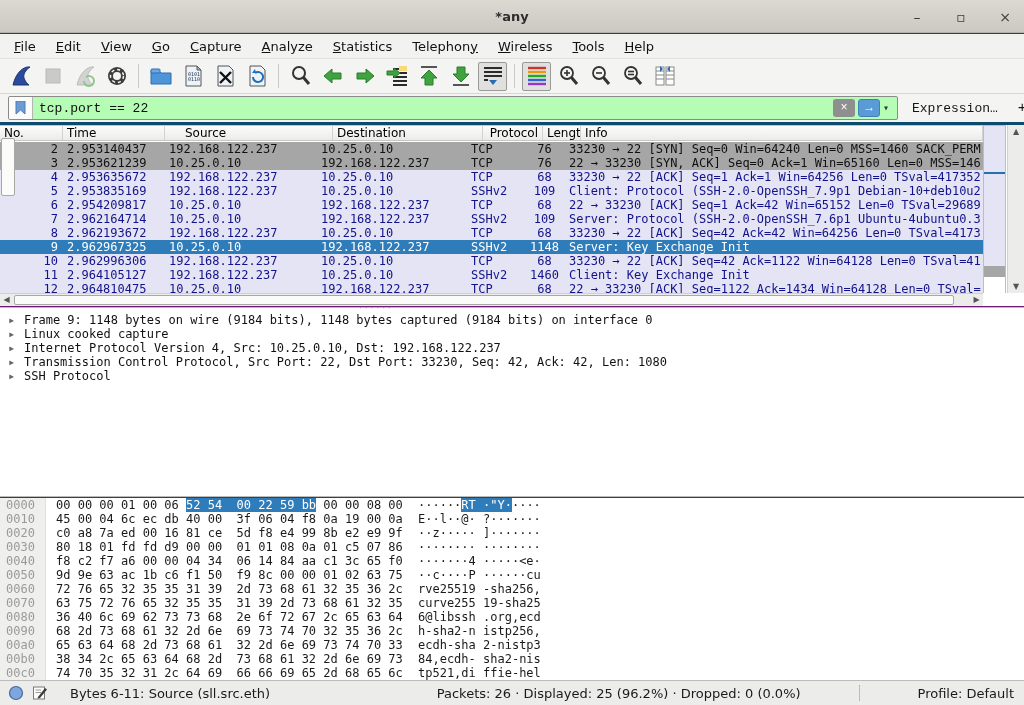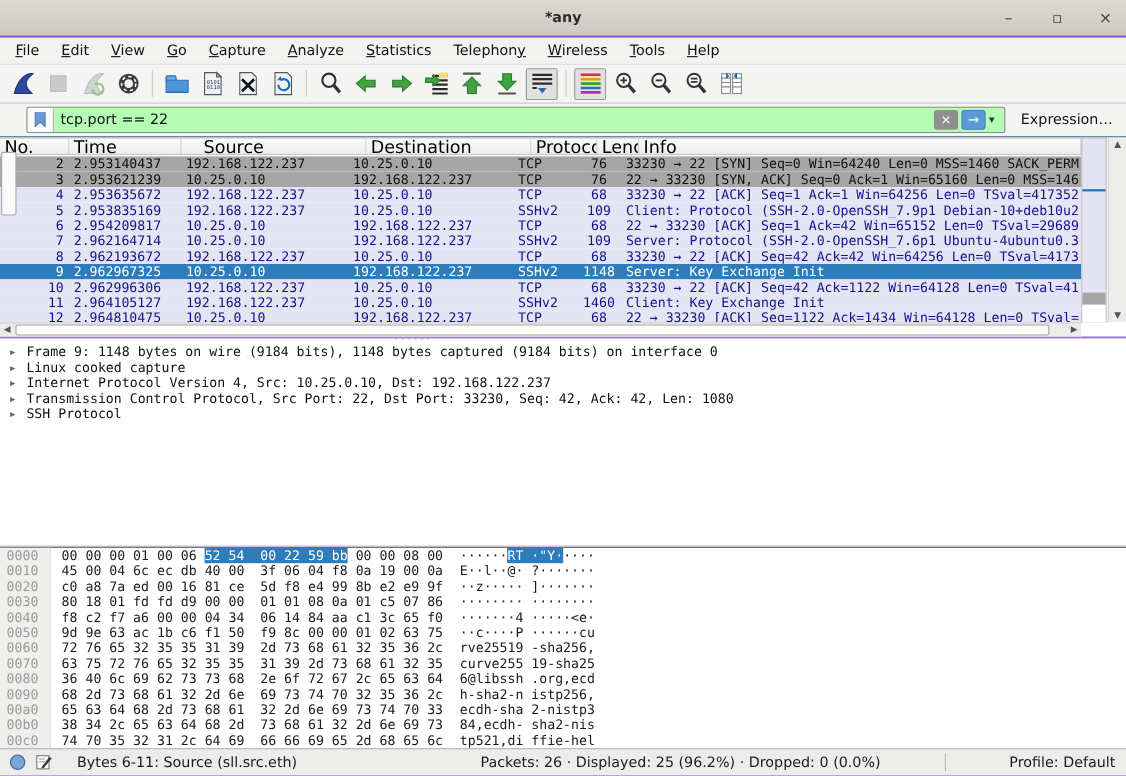--- a/index.html
+++ b/index.html
@@ -1,18 +1,18 @@
 <!DOCTYPE html>
 <html style="--sel: #2f7cba; --row-lav: #e4e4f4; --row-gray: #a6a6a6; --filter-bg: #b5fcb5;"><head>
 <meta charset="utf-8">
 <style>
   * { margin:0; padding:0; box-sizing:border-box; }
   html,body { width:1024px; height:705px; overflow:hidden; }
   body { font-family:"DejaVu Sans","Liberation Sans",sans-serif; background:#e6e6e4; font-size:13px; color:#1a1a1a; }
-  #win { position:absolute; inset:0; width:1024px; height:705px; background:#6d28d9; }
+  #win { position:absolute; inset:0; width:1024px; height:705px; background:#701a75; }
 
   
   #titlebar { position:absolute; left:0; top:0; width:1024px; height:33px;
     background:linear-gradient(#dcd8d2,#ccc8c2); border-bottom:1px solid #b4b0aa;
     display:flex; align-items:center; justify-content:center; }
   #title-text { font-weight:bold; color:#2d2d2d; }
   .win-ctrls { position:absolute; right:10px; top:0; height:33px; display:flex; align-items:center; gap:26px; }
   .win-btn { color:#3c3c3c; font-size:14px; width:18px; text-align:center; cursor:default; }
 
   
@@ -24,39 +24,39 @@
   
   #toolbar { position:absolute; left:0; top:59px; width:1024px; height:35px; background:#f4f4f3;
     border-bottom:1px solid #d6d6d4; display:flex; align-items:center; padding-left:6px; gap:3px; }
   .tbtn { width:29px; height:29px; display:flex; align-items:center; justify-content:center; border:1px solid transparent; border-radius:2px; }
   .tbtn.pressed { background:#e0e0df; border:1px solid #9a9a98; }
   .tbtn.disabled { opacity:.55; }
   .tsep { width:1px; height:24px; background:#c9c9c7; margin:0 4px; }
 
   
   #filterbar { position:absolute; left:0; top:94px; width:1024px; height:31px; background:#f4f4f3;
-    border-bottom:1px solid #0c4a6e; display:flex; align-items:center; padding:0 24px; }
+    border-bottom:3px solid #0c4a6e; display:flex; align-items:center; padding:0 8px;font-family:Liberation Mono, monospace; }
   #filter-field { flex:0 0 890px; height:24px; border:1px solid #8a8a88; border-radius:2px;
     background:var(--filter-bg); display:flex; align-items:center; overflow:hidden; }
   #bookmark-box { width:24px; height:22px; background:#fbfbfb; border-right:1px solid #b5b5b3;
     display:flex; align-items:center; justify-content:center; }
   #filter-input { flex:1; padding-left:6px; font-size:13px; color:#101010; background:transparent; border:none; outline:none; font-family:inherit; }
   .filter-btn { width:22px; height:18px; margin-right:3px; border-radius:3px; display:flex; align-items:center; justify-content:center; font-size:12px; }
   #filter-clear { background:#8f8f8f; color:#fff; }
   #filter-apply { background:#5b9bd5; color:#fff; border:1px solid #3f7fc0; }
   #filter-caret { color:#333; width:14px; font-size:10px; }
   #expression-btn { margin-left:14px; color:#141414; }
   #filter-sep2 { width:1px; height:18px; background:#c4c4c2; margin:0 10px; }
   #filter-add { font-size:15px; color:#141414; width:16px; text-align:center; }
 
   
   #packetlist { position:absolute; left:0; top:125px; width:1024px; height:181px; background:#fff; }
   #pl-header { position:absolute; left:0; top:0; width:983px; height:16px; display:flex;
     background:linear-gradient(#fcfcfc,#ebebea); border-top:1px solid #c6c6c4; border-bottom:1px solid #c6c6c4; }
-  .hcell { font-size:16px; padding:0 4px; border-right:1px solid #d2d2d0; white-space:nowrap; overflow:hidden; color:#000; line-height:15px;text-decoration:underline; }
+  .hcell { font-size:12px; padding:0 4px; border-right:1px solid #d2d2d0; white-space:nowrap; overflow:hidden; color:#000; line-height:15px; }
   #pl-rows { position:absolute; left:0; top:17px; width:983px; height:151px; overflow:hidden;
     font-family:"DejaVu Sans Mono","Liberation Mono",monospace; font-size:12px; }
   .prow { display:flex; height:14px; line-height:14px; white-space:nowrap; background:#fff; }
   .pcell { overflow:hidden; white-space:pre; flex-shrink:0; }
   .c-no { width:63px; text-align:right; padding-right:5px; }
   .c-time { width:102px; padding-left:4px; }
   .c-src { width:152px; padding-left:4px; }
   .c-dst { width:150px; padding-left:4px; }
   .c-proto { width:60px; padding-left:4px; }
   .c-len { width:38px; text-align:center; padding-right:3px; }

